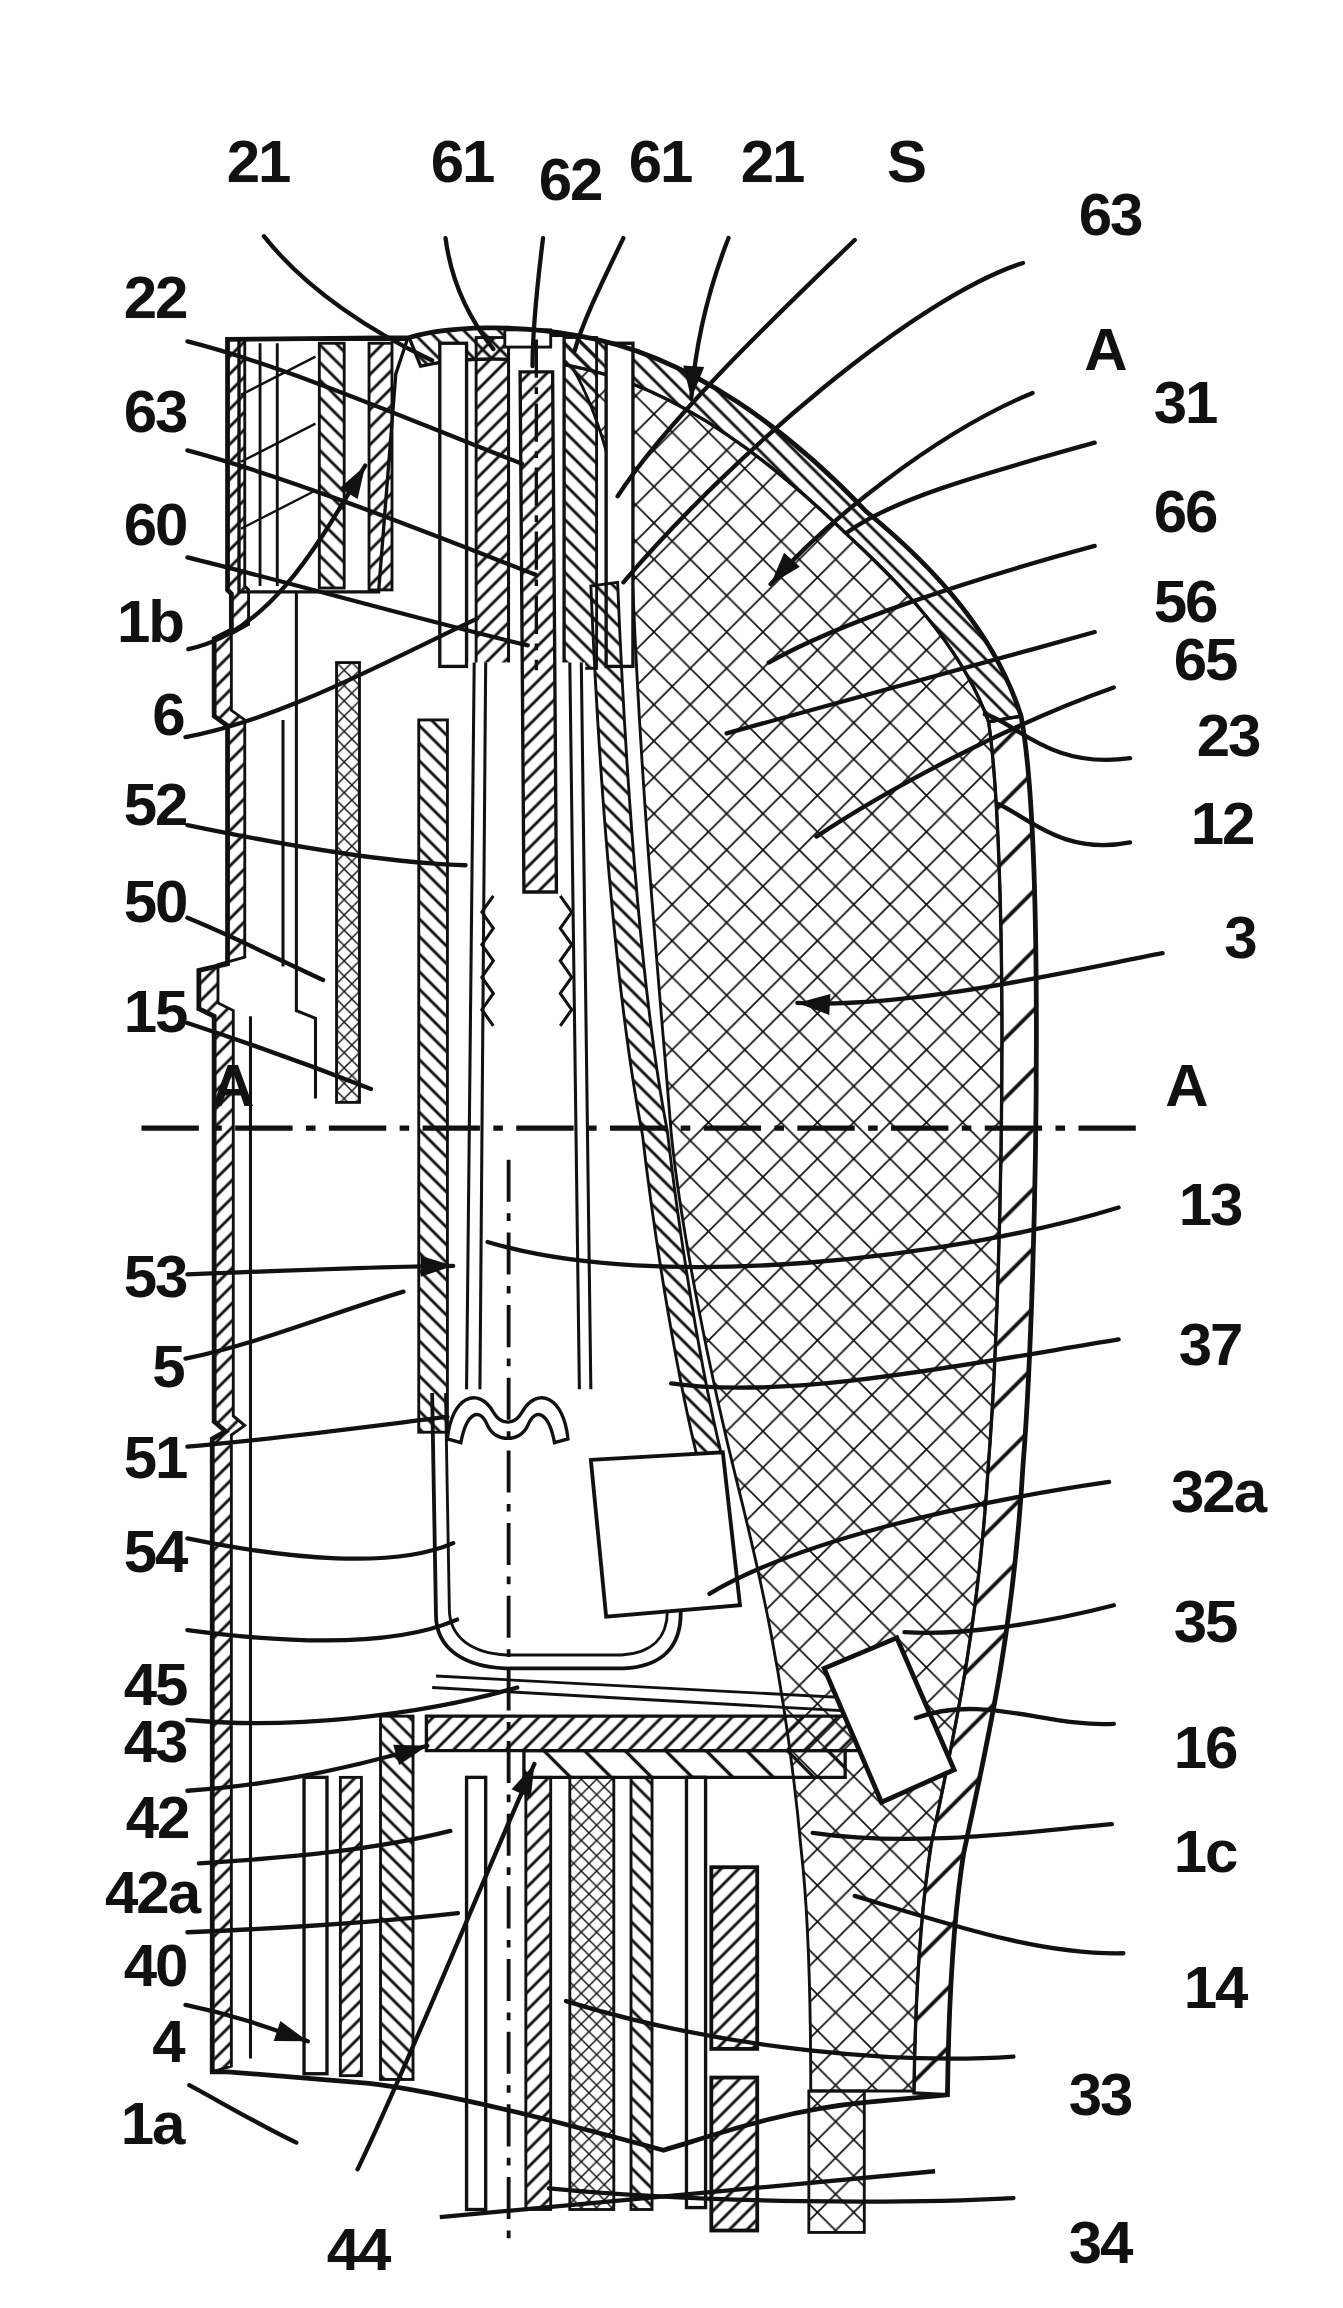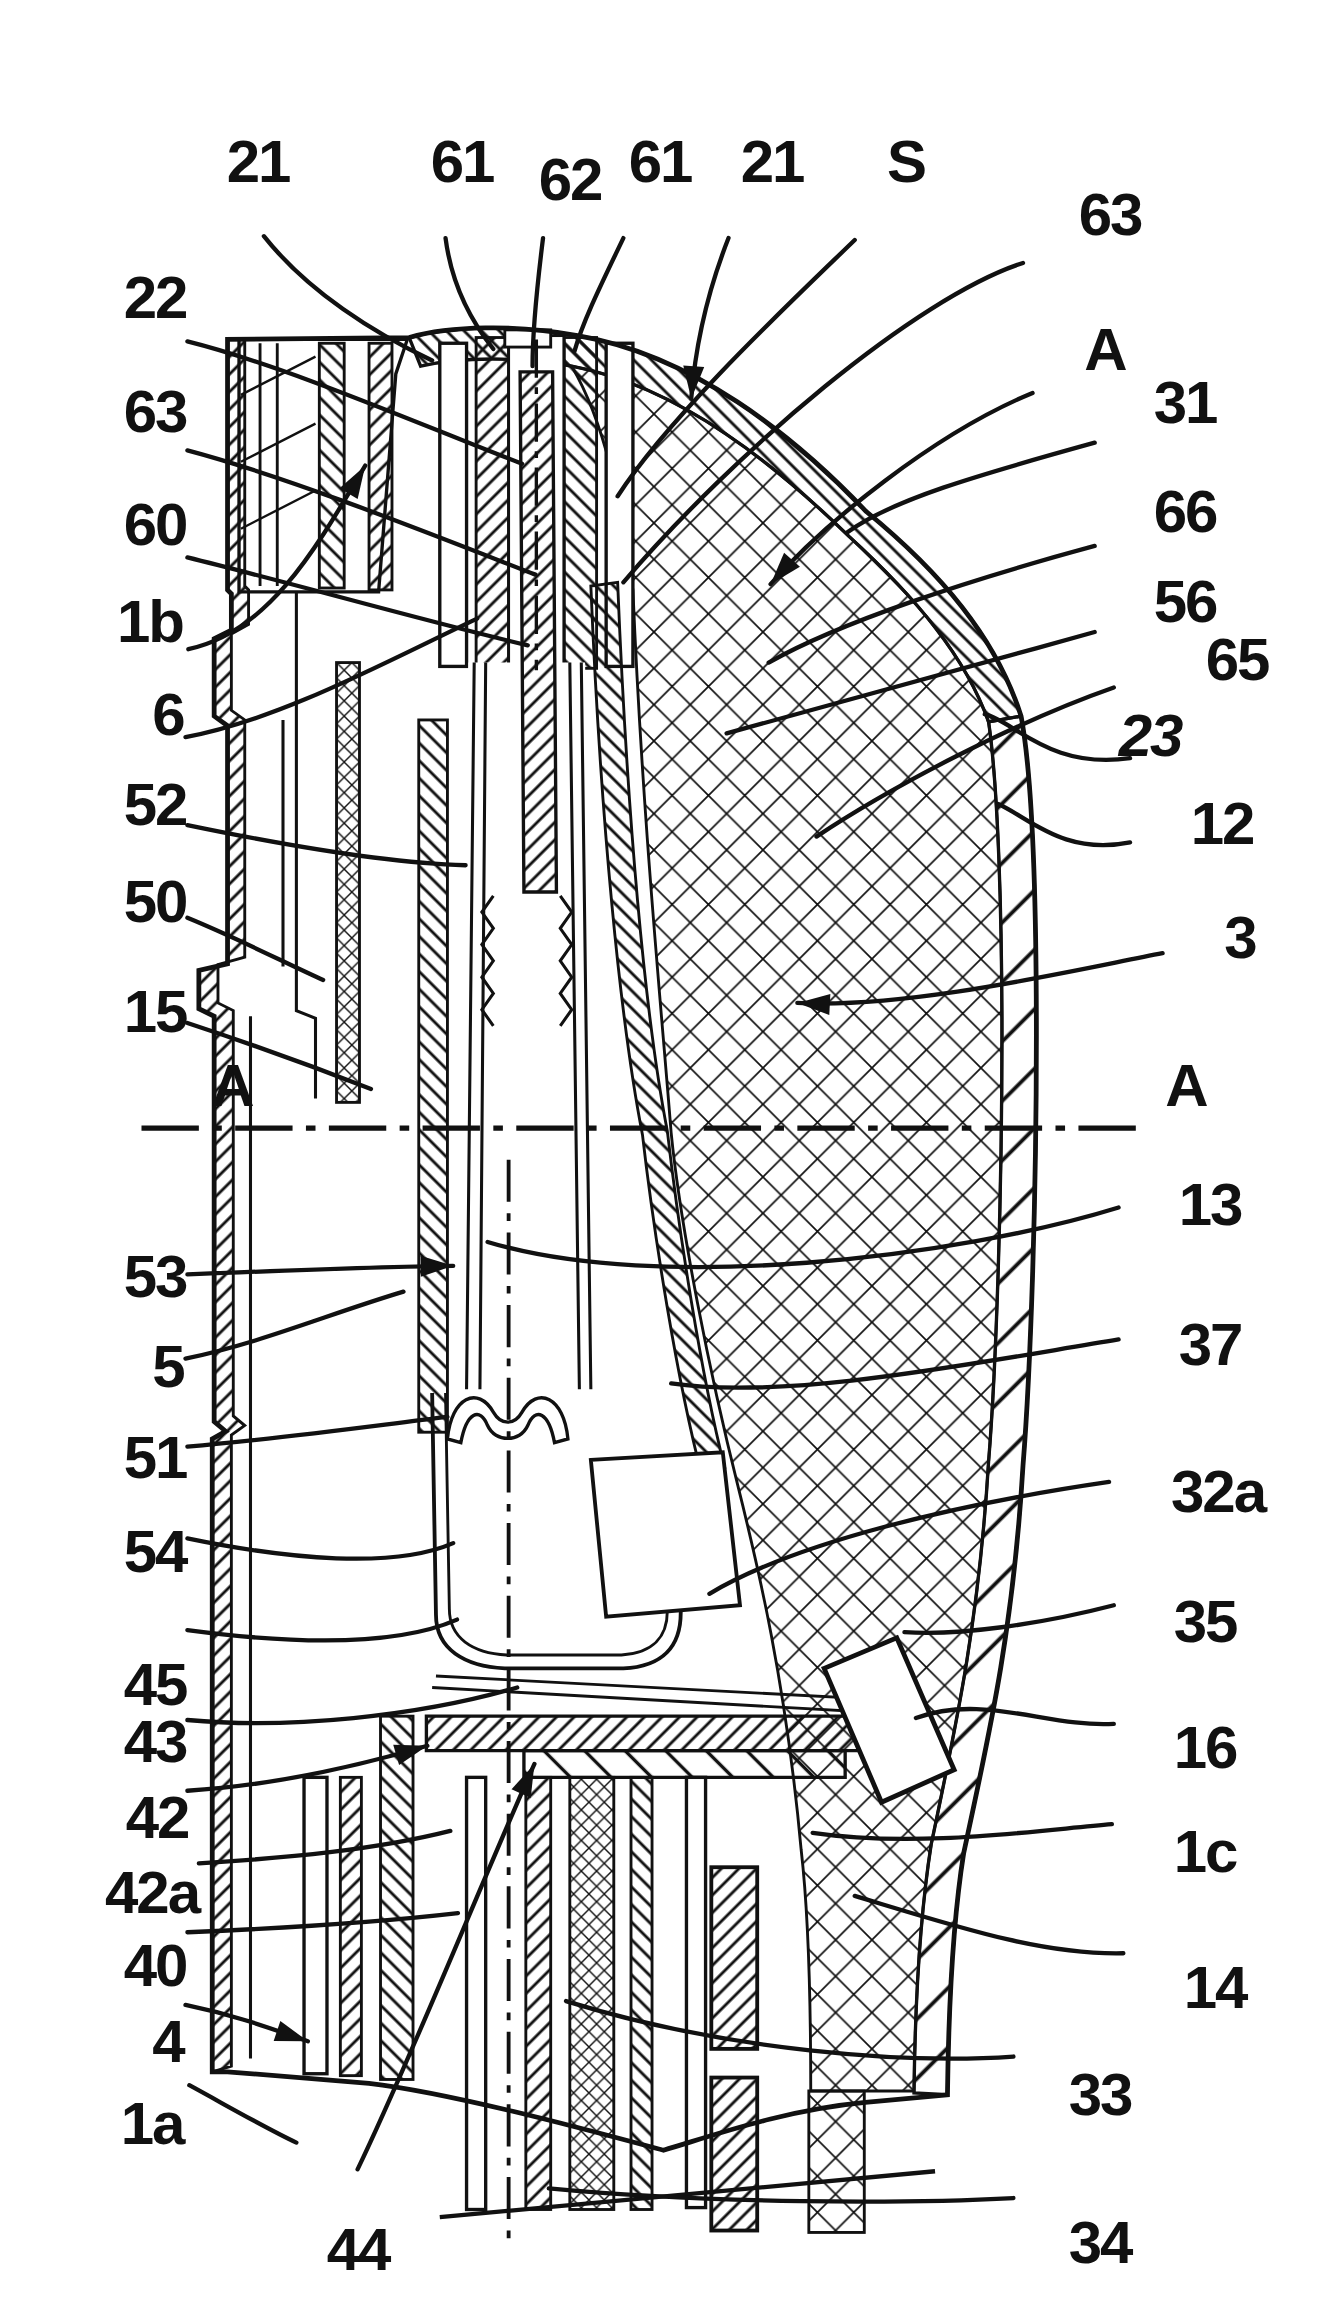--- a/index.html
+++ b/index.html
@@ -190,22 +190,22 @@
       <div class="callout" style="left: 462px; top: 162px;">61</div>
       <div class="callout" style="left: 570px; top: 180px;">62</div>
       <div class="callout" style="left: 660px; top: 162px;">61</div>
       <div class="callout" style="left: 772px; top: 162px;">21</div>
       <div class="callout" style="left: 906px; top: 162px;">S</div>
       <div class="callout" style="left: 1110px; top: 215px;">63</div>
       <div class="callout" style="left: 1105px; top: 350px;">A</div>
       <div class="callout" style="left: 1185px; top: 403px;">31</div>
       <div class="callout" style="left: 1185px; top: 512px;">66</div>
       <div class="callout" style="left: 1185px; top: 602px;">56</div>
-      <div class="callout" style="left: 1205px; top: 660px; margin-left: 32px;">65</div>
-      <div class="callout" style="left: 1150px; top: 736px; font-style: italic;">23</div>
+      <div class="callout" style="left: 1205px; top: 660px;">65</div>
+      <div class="callout" style="left: 1228px; top: 736px;">23</div>
       <div class="callout" style="left: 1222px; top: 824px;">12</div>
       <div class="callout" style="left: 1240px; top: 938px;">3</div>
       <div class="callout" style="left: 1186px; top: 1086px;">A</div>
       <div class="callout" style="left: 1210px; top: 1205px;">13</div>
       <div class="callout" style="left: 1210px; top: 1345px;">37</div>
       <div class="callout" style="left: 1218px; top: 1492px;">32a</div>
       <div class="callout" style="left: 1205px; top: 1622px;">35</div>
       <div class="callout" style="left: 1205px; top: 1748px;">16</div>
       <div class="callout" style="left: 1205px; top: 1852px;">1c</div>
       <div class="callout" style="left: 1215px; top: 1988px;">14</div>

